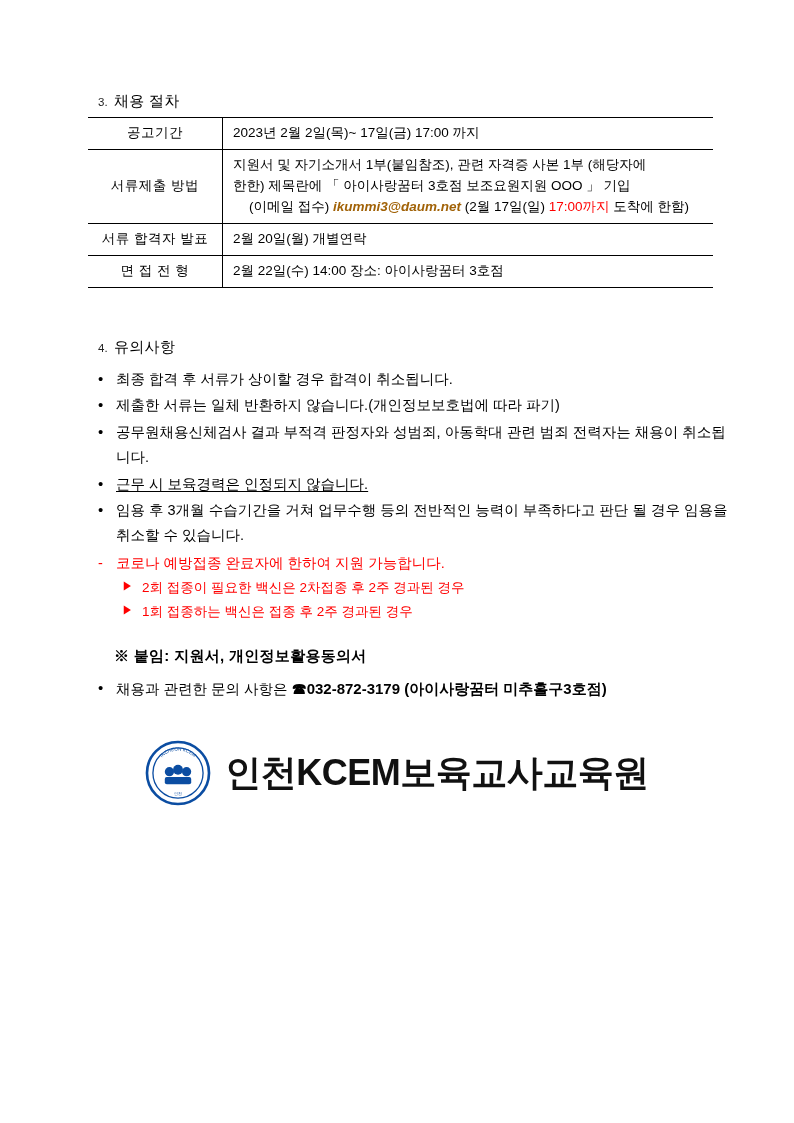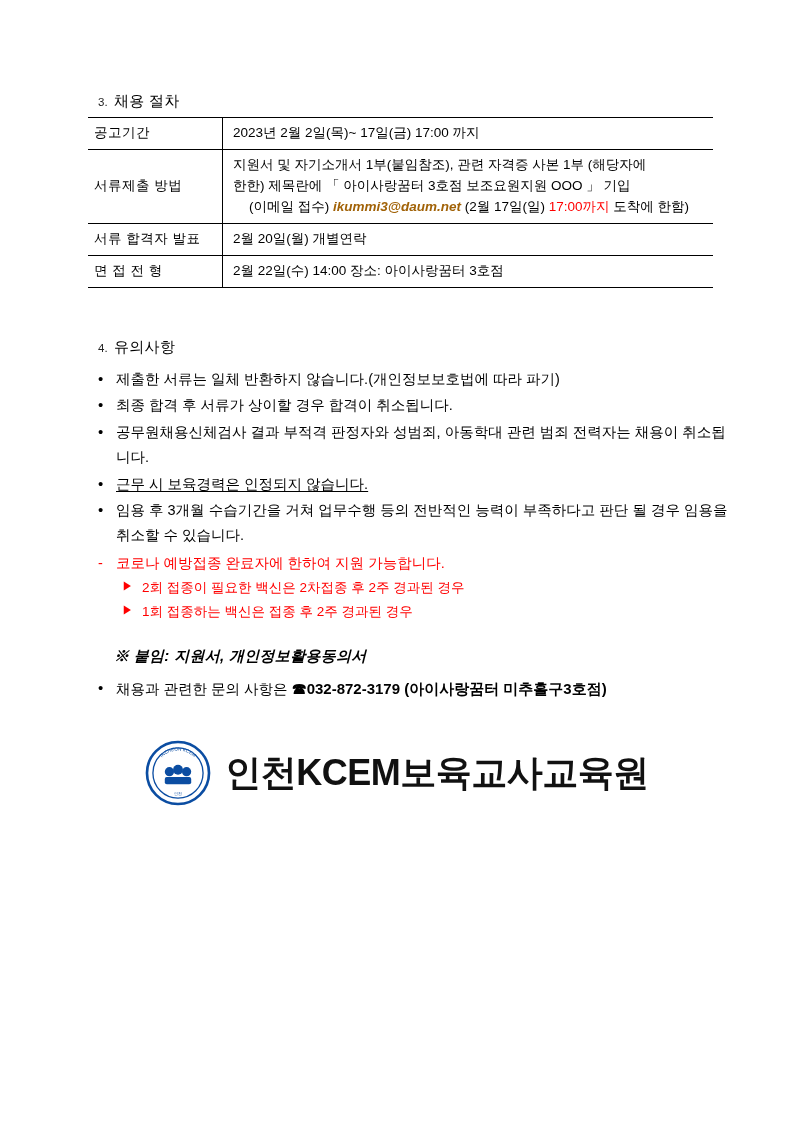--- a/index.html
+++ b/index.html
@@ -56,21 +56,21 @@
   table.proc td {
     border-top: 1px solid #000;
     border-bottom: 1px solid #000;
     padding: 5px 6px;
     font-size: 13.5px;
     vertical-align: middle;
     line-height: 1.55;
   }
   table.proc tr td.label {
     width: 122px;
-    text-align: left;
+    text-align: center;
     letter-spacing: 0.5px;
     border-right: 1px solid #000;
   }
   table.proc tr:not(:last-child) td {
     border-bottom: none;
   }
   table.proc tr td.value {
     padding-left: 10px;
   }
   .label-sp { letter-spacing: 2.5px; }
@@ -147,21 +147,20 @@
     top: 1px;
     font-size: 11px;
   }
 
   .attach {
     margin-top: 22px;
     padding-left: 26px;
     font-size: 15px;
     font-weight: bold;
     letter-spacing: 0.3px;
-    font-style: italic;
   }
   ul.contact {
     list-style: none;
     margin: 10px 0 0 0;
     padding: 0;
   }
   ul.contact > li {
     position: relative;
     padding-left: 28px;
     font-size: 14.5px;
@@ -243,22 +242,22 @@
     </table>
   </div>
 
   <div class="notes-wrap">
     <div class="section-head">
       <span class="section-num">4.</span>
       <span class="section-title">유의사항</span>
     </div>
 
     <ul class="bullets">
+      <li>최종 합격 후 서류가 상이할 경우 합격이 취소됩니다.</li>
       <li>제출한 서류는 일체 반환하지 않습니다.(개인정보보호법에 따라 파기)</li>
-      <li>최종 합격 후 서류가 상이할 경우 합격이 취소됩니다.</li>
       <li>공무원채용신체검사 결과 부적격 판정자와 성범죄, 아동학대 관련 범죄 전력자는 채용이 취소됩니다.</li>
       <li><span class="underline-txt">근무 시 보육경력은 인정되지 않습니다.</span></li>
       <li>임용 후 3개월 수습기간을 거쳐 업무수행 등의 전반적인 능력이 부족하다고 판단 될 경우 임용을 취소할 수 있습니다.</li>
     </ul>
 
     <div class="red-item">코로나  예방접종  완료자에  한하여  지원  가능합니다.</div>
 
     <ul class="red-sub">
       <li>2회  접종이  필요한  백신은  2차접종  후  2주  경과된  경우</li>
       <li>1회  접종하는  백신은  접종  후  2주  경과된  경우</li>

